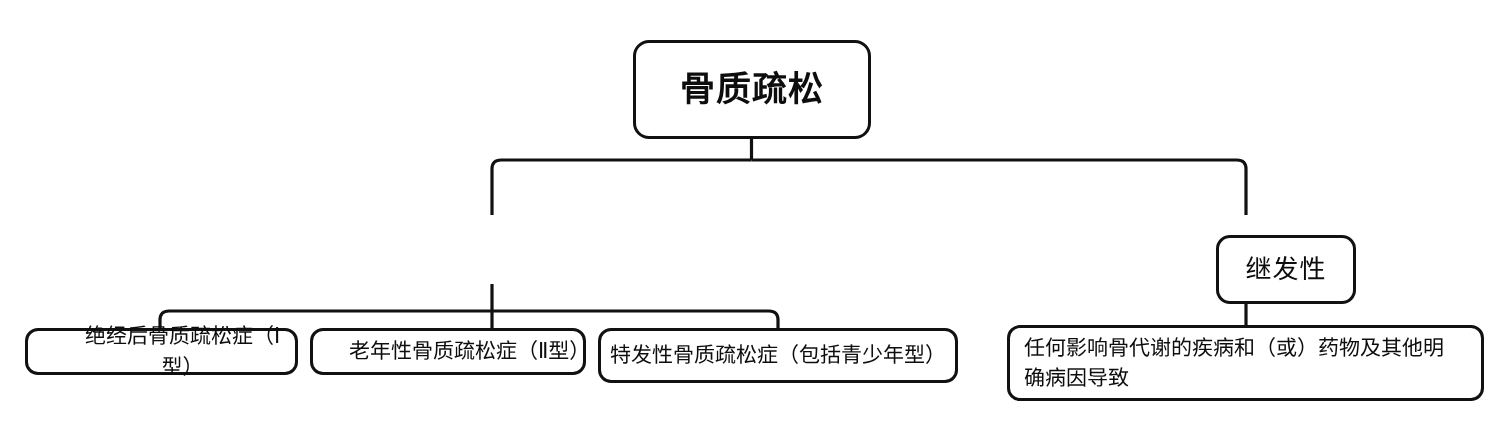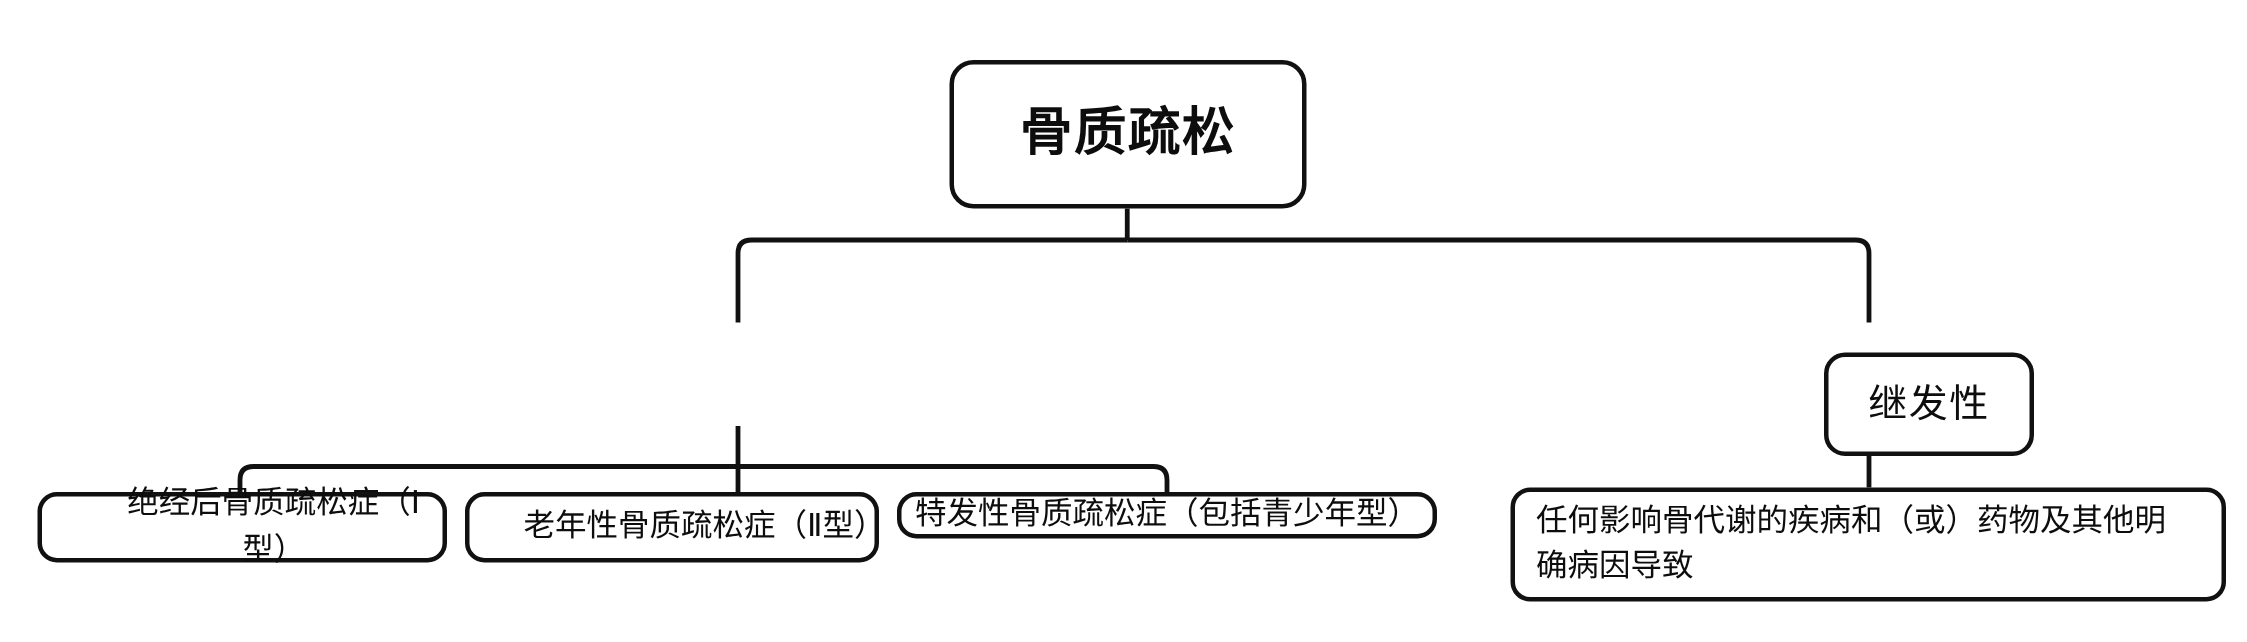--- a/index.html
+++ b/index.html
@@ -101,21 +101,21 @@
     top: 328px;
     width: 276px;
     height: 47px;
     border-radius: 13px;
     padding-left: 36px;
   }
   #node-leaf-3 {
     left: 598px;
     top: 328px;
     width: 360px;
-    height: 31px;
+    height: 55px;
     border-radius: 13px;
   }
   #node-leaf-1 .node-label,
   #node-leaf-2 .node-label,
   #node-leaf-3 .node-label {
     font-size: 21px;
     width: 100%;
     text-align: center;
   }
 

